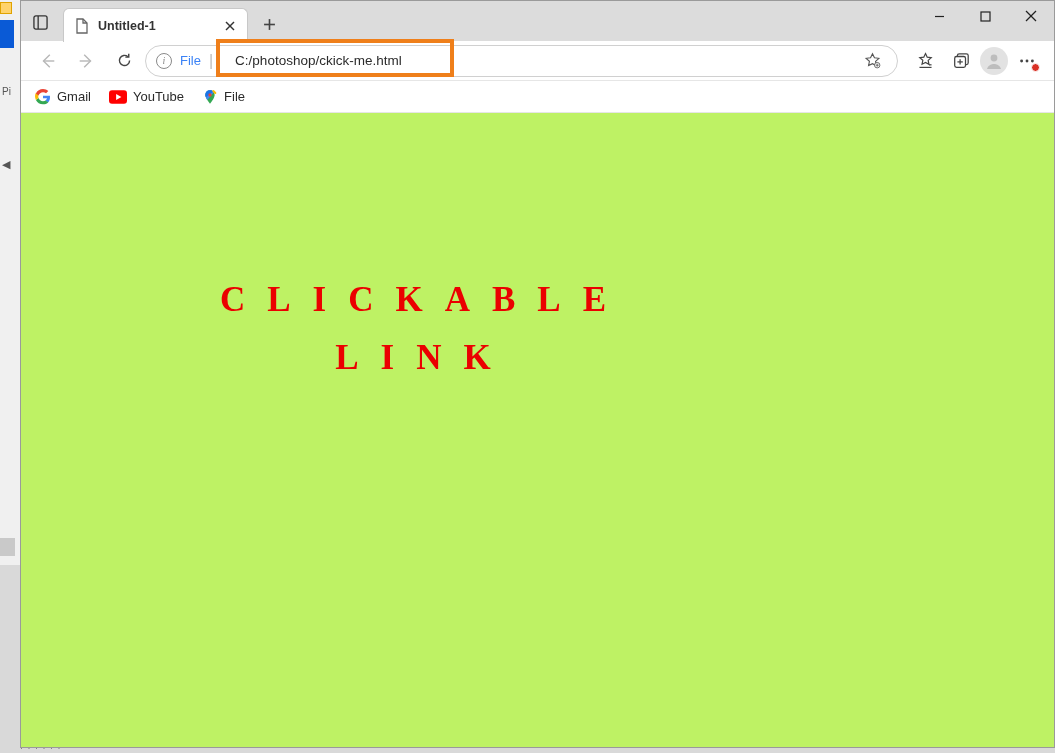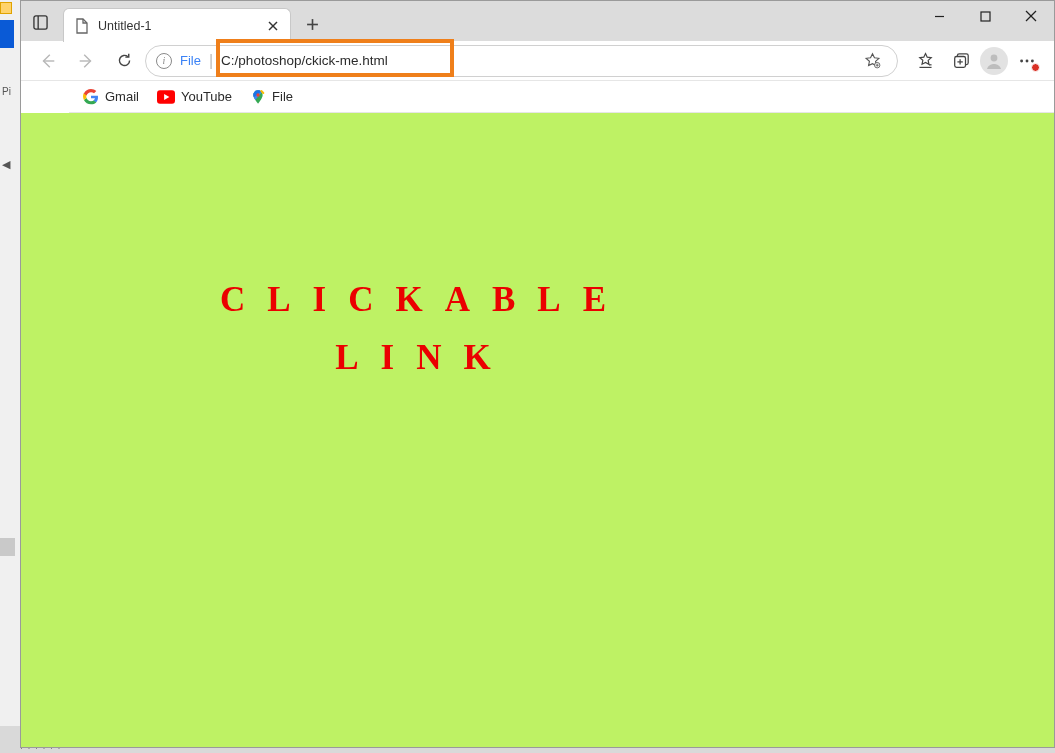--- a/index.html
+++ b/index.html
@@ -1,20 +1,20 @@
 <!DOCTYPE html>
 <html><head>
 <meta charset="utf-8">
 <style>
   * { box-sizing: border-box; margin: 0; padding: 0; font-family: "Segoe UI", Arial, sans-serif; }
   html, body { width: 1055px; height: 753px; overflow: hidden; background: #d9d9d9; }
 
   
   .desk-left {
-    position: absolute; left: 0; top: 0; width: 20px; height: 726px;
+    position: absolute; left: 0; top: 0; width: 20px; height: 565px;
     background: #f0f0f0;
   }
   .desk-left .folder-icon {
     position: absolute; top: 2px; left: 0; width: 12px; height: 12px;
     background: #ffd36b; border: 1px solid #e0a300;
   }
   .desk-left .blue-stripe {
     position: absolute; top: 20px; left: 0; width: 14px; height: 28px;
     background: #0a5ad6;
   }
@@ -41,27 +41,27 @@
   .titlebar {
     height: 40px; background: #dcdcdc; display: flex; align-items: flex-end;
     position: relative;
   }
   .tab-actions-btn {
     width: 38px; height: 38px; display: flex; align-items: center; justify-content: center;
     color: #333;
   }
   .tab {
     margin-left: 4px;
-    height: 34px; width: 228px;
+    height: 34px; width: 185px;
     background: #ffffff;
     border-top-left-radius: 6px; border-top-right-radius: 6px;
     display: flex; align-items: center; gap: 8px;
     padding: 0 8px 0 10px;
     position: relative; top: 1px;
-    border: 1px solid #c8c8c8; border-bottom: none;
+    border: 1px solid #c8c8c8; border-bottom: none; font-weight: bold;
   }
   .tab .favicon { width: 16px; height: 16px; color: #555; }
   .tab .title { font-size: 12.5px; color: #333; flex: 1; }
   .tab .close { width: 18px; height: 18px; display:flex; align-items:center; justify-content:center; color:#333; cursor:pointer;}
   .newtab {
     width: 30px; height: 30px; margin-left: 6px; display:flex; align-items:center; justify-content:center;
     color:#444; cursor:pointer; position:relative; top:-2px;
   }
   .win-controls {
     position: absolute; right: 0; top: 0; height: 30px; display: flex;
@@ -81,21 +81,21 @@
     color:#555; border-radius:4px;
   }
   .tbtn.disabled { color:#b8b8b8; }
   .addr {
     flex:1; height: 32px; border:1px solid #d0d0d0; border-radius:16px;
     display:flex; align-items:center; padding:0 8px 0 10px; gap:8px;
     background:#fff; position:relative;
   }
   .addr .scheme { font-size:13px; color:#3b82f6; }
   .addr .sep { color:#bcbcbc; }
-  .addr .url { font-size:13.5px; color:#2b2b2b; flex:1; }
+  .addr .url { font-size:13.5px; color:#2b2b2b; flex:1;margin-left:14px; }
   .addr .star { color:#555; }
   .addr .info-ico { width:16px; height:16px; border:1.6px solid #8a8a8a; border-radius:50%; display:flex; align-items:center; justify-content:center; font-size:10px; color:#8a8a8a; font-family: Georgia, serif; font-style: italic;}
   .highlight-box {
     position: absolute;
     border: 4px solid #ef7f1a;
     pointer-events: none;
   }
   .right-icons { display:flex; gap:2px; margin-left:6px; align-items:center;}
   .avatar {
     width:28px; height:28px; border-radius:50%; background:#e2e2e2;
@@ -103,21 +103,21 @@
   }
   .more { position:relative; }
   .more .dot {
     position:absolute; right:4px; bottom:6px; width:9px; height:9px; border-radius:50%;
     background:#d93025; border:1px solid #fff;
   }
 
   
   .bookbar {
     height: 32px; background:#ffffff; border-bottom:1px solid #e6e6e6;
-    display:flex; align-items:center; gap:18px; padding-left:14px;margin-left:48px;
+    display:flex; align-items:center; gap:18px; padding-left:14px;
   }
   .bk { display:flex; align-items:center; gap:6px; font-size:13px; color:#2b2b2b; cursor:pointer;}
   .g-logo { width:16px; height:16px; }
   .yt-logo { width:18px; height:14px; }
   .maps-logo { width:16px; height:16px; }
 
   
   .page {
     flex:1; background:#bef264; position:relative;
   }

